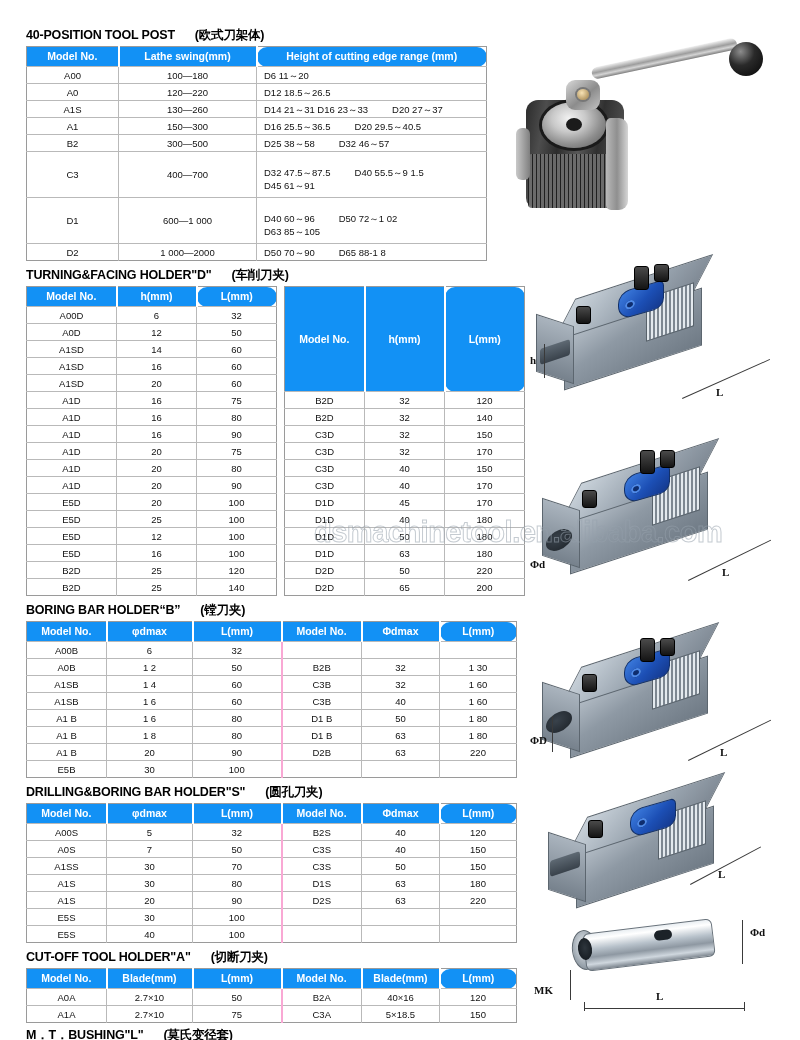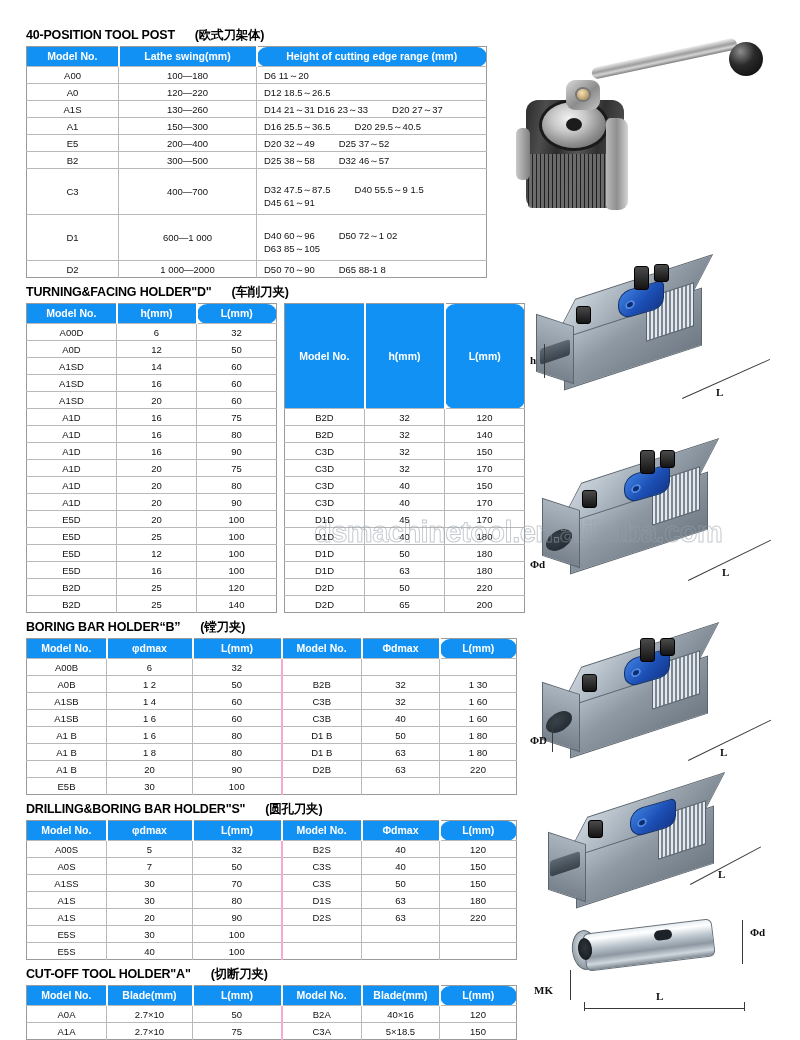--- a/index.html
+++ b/index.html
@@ -265,25 +265,20 @@
             </tr>
         <tr>
               <td>A1S</td>
               <td>130—260</td>
               <td class="hcr"><span class="sub">D14  21～31 D16 23～33</span><span class="sub s2">D20 27～37</span></td>
             </tr>
         <tr>
               <td>A1</td>
               <td>150—300</td>
               <td class="hcr"><span class="sub">D16  25.5～36.5</span><span class="sub s2">D20  29.5～40.5</span></td>
-            </tr>
-        <tr>
-              <td>E5</td>
-              <td>200—400</td>
-              <td class="hcr"><span class="sub">D20  32～49</span><span class="sub s2">D25 37～52</span></td>
             </tr>
         <tr>
               <td>B2</td>
               <td>300—500</td>
               <td class="hcr"><span class="sub">D25  38～58</span><span class="sub s2">D32 46～57</span></td>
             </tr>
         <tr>
               <td>C3</td>
               <td>400—700</td>
               <td class="hcr two-line"><span class="sub">D32 47.5～87.5</span><span class="sub s2">D40 55.5～9 1.5</span><br><span class="sub">D45 61～91</span></td>

